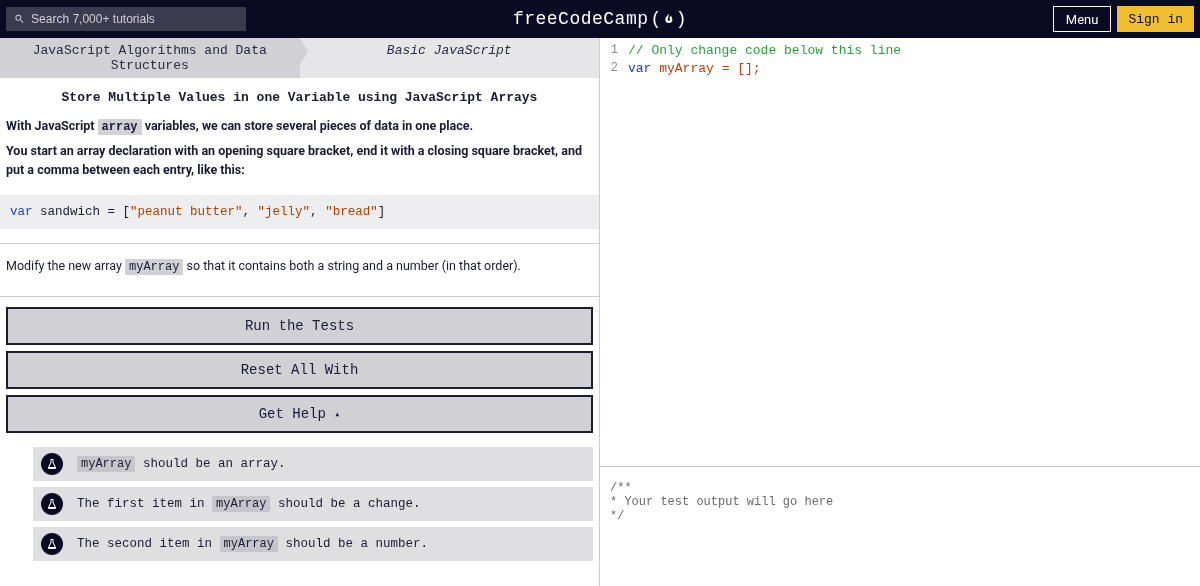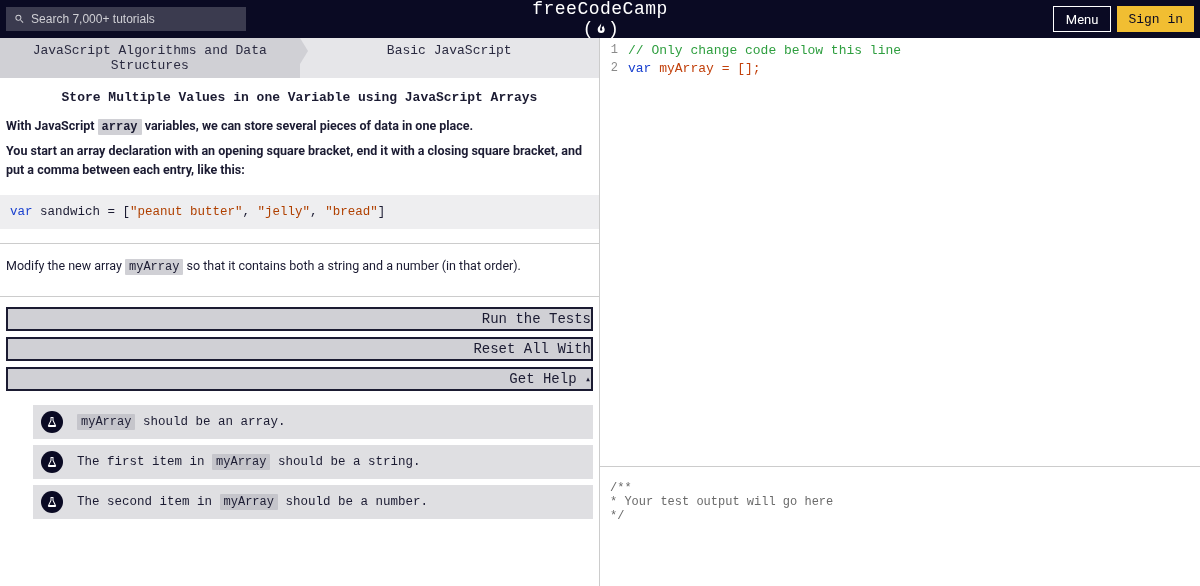--- a/index.html
+++ b/index.html
@@ -2,43 +2,43 @@
 <html><head>
 <meta charset="utf-8">
 <style>
 * { margin: 0; padding: 0; box-sizing: border-box; }
 body { font-family: -apple-system, BlinkMacSystemFont, "Segoe UI", Roboto, Helvetica, Arial, sans-serif; font-size: 13px; background: #fff; color: #1b1b32; }
 .topbar { background: #0a0a23; height: 38px; display: flex; align-items: center; justify-content: space-between; padding: 0 6px; }
 .search-wrap { display: flex; align-items: center; background: #3b3b4f; height: 24px; width: 240px; padding: 0 8px; color: #d0d0d5; font-size: 12px; }
 .search-wrap svg { width: 12px; height: 12px; margin-right: 6px; fill: #d0d0d5; }
 .search-input { background: transparent; border: none; outline: none; color: #e5e5e5; font-size: 12px; width: 100%; }
 .search-input::placeholder { color: #d0d0d5; }
-.logo { color: #fff; font-family: "Courier New", monospace; font-size: 18px; font-weight: 400; letter-spacing: 0.5px; display: flex; align-items: center; position: absolute; left: 50%; transform: translateX(-50%); flex-direction: column; }
+.logo { color: #fff; font-family: "Courier New", monospace; font-size: 18px; font-weight: 400; letter-spacing: 0.5px; display: flex; align-items: center; position: absolute; left: 50%; transform: translateX(-50%); }
 .logo-flame { display: inline-flex; align-items: center; margin-left: 2px; }
 .topbar-right { display: flex; align-items: center; gap: 6px; }
 .menu-btn { background: #0a0a23; color: #fff; border: 1px solid #fff; height: 26px; padding: 0 12px; font-size: 13px; cursor: pointer; font-family: inherit; }
 .signin-btn { background: #f1be32; color: #0a0a23; border: 1px solid #f1be32; height: 26px; padding: 0 10px; font-size: 13px; cursor: pointer; font-family: "Courier New", monospace; }
 .main { display: flex; height: calc(100vh - 38px); }
 .left { width: 50%; border-right: 1px solid #ccc; overflow-y: auto; }
 .breadcrumb { display: flex; background: #d0d0d5; font-family: "Courier New", monospace; font-size: 13px; }
 .crumb { flex: 1; text-align: center; padding: 5px 0; color: #2a2a40; position: relative; }
 .crumb.first { background: #d0d0d5; }
-.crumb.second { background: #e6e6e9; }
+.crumb.second { background: #e6e6e9; font-style: italic; }
 .crumb.first::after { content:""; position:absolute; right:-8px; top:0; width:0; height:0; border-top: 13px solid transparent; border-bottom: 13px solid transparent; border-left: 8px solid #d0d0d5; z-index: 1;}
 .challenge-title { font-family: "Courier New", monospace; font-size: 13px; font-weight: bold; text-align: center; padding: 12px 10px 8px; }
 .desc { padding: 4px 6px; font-size: 12.5px; line-height: 1.45; font-weight: bold; }
 .desc p { margin-bottom: 6px; }
 .inline-code { font-family: "Courier New", monospace; background: #d0d0d5; color: #1b1b32; padding: 1px 4px; font-size: 12px; border-radius: 1px; }
 .code-block { background: #eeeef0; border-left: 0; padding: 10px 10px; margin: 6px 0 14px; font-family: "Courier New", monospace; font-size: 12.5px; color: #1b1b32; white-space: pre; overflow-x: auto; }
 .code-block .kw { color: #1940cf; }
 .code-block .str { color: #b04000; }
 .hr { border: none; border-top: 1px solid #ccc; margin: 10px 0; }
 .instructions { padding: 4px 6px 12px; font-size: 12.5px; }
 .buttons { padding: 0 6px; }
-.action-btn { display: block; width: 100%; background: #d0d0d5; border: 2px solid #1b1b32; padding: 2px 0; margin-bottom: 6px; font-family: "Courier New", monospace; font-size: 14px; text-align: right; cursor: pointer; color: #1b1b32; }
+.action-btn { display: block; width: 100%; background: #d0d0d5; border: 2px solid #1b1b32; padding: 9px 0; margin-bottom: 6px; font-family: "Courier New", monospace; font-size: 14px; text-align: center; cursor: pointer; color: #1b1b32; }
 .action-btn .caret { font-size: 10px; vertical-align: middle; }
 .tests { padding: 8px 6px; margin-left: 27px; }
 .test-item { display: flex; align-items: center; background: #dfdfe2; padding: 6px 8px; margin-bottom: 6px; font-family: "Courier New", monospace; font-size: 12.5px; }
 .test-icon { width: 22px; height: 22px; border-radius: 50%; background: #0a0a23; display: flex; align-items: center; justify-content: center; margin-right: 14px; flex-shrink: 0; }
 .test-icon svg { width: 12px; height: 12px; fill: #fff; }
 .test-text .inline-code { background: #c5c5cb; }
 .right { width: 50%; display: flex; flex-direction: column; }
 .editor { flex: 1; font-family: "Courier New", monospace; font-size: 13px; padding: 4px 0; overflow: auto; background: #fff; }
 .editor-line { display: flex; line-height: 1.4; }
 .line-num { width: 28px; text-align: right; color: #8a8a8a; padding-right: 10px; user-select: none; font-size: 12px; }
@@ -102,21 +102,21 @@
             </svg>
           </span>
           <span class="test-text"><code class="inline-code">myArray</code><span> should be an array.</span></span>
         </div>
         <div class="test-item">
           <span class="test-icon">
             <svg viewBox="0 0 24 24">
               <path d="M9 2v6.5L4 19a2 2 0 001.8 3h12.4A2 2 0 0020 19l-5-10.5V2H9zm2 2h2v5l4.3 9H6.7L11 9V4z"></path>
             </svg>
           </span>
-          <span class="test-text"><span>The first item in </span><code class="inline-code">myArray</code><span> should be a string.</span></span>
+          <span class="test-text"><span>The first item in </span><code class="inline-code">myArray</code><span> should be a change.</span></span>
         </div>
         <div class="test-item">
           <span class="test-icon">
             <svg viewBox="0 0 24 24">
               <path d="M9 2v6.5L4 19a2 2 0 001.8 3h12.4A2 2 0 0020 19l-5-10.5V2H9zm2 2h2v5l4.3 9H6.7L11 9V4z"></path>
             </svg>
           </span>
           <span class="test-text"><span>The second item in </span><code class="inline-code">myArray</code><span> should be a number.</span></span>
         </div>
       </div>

